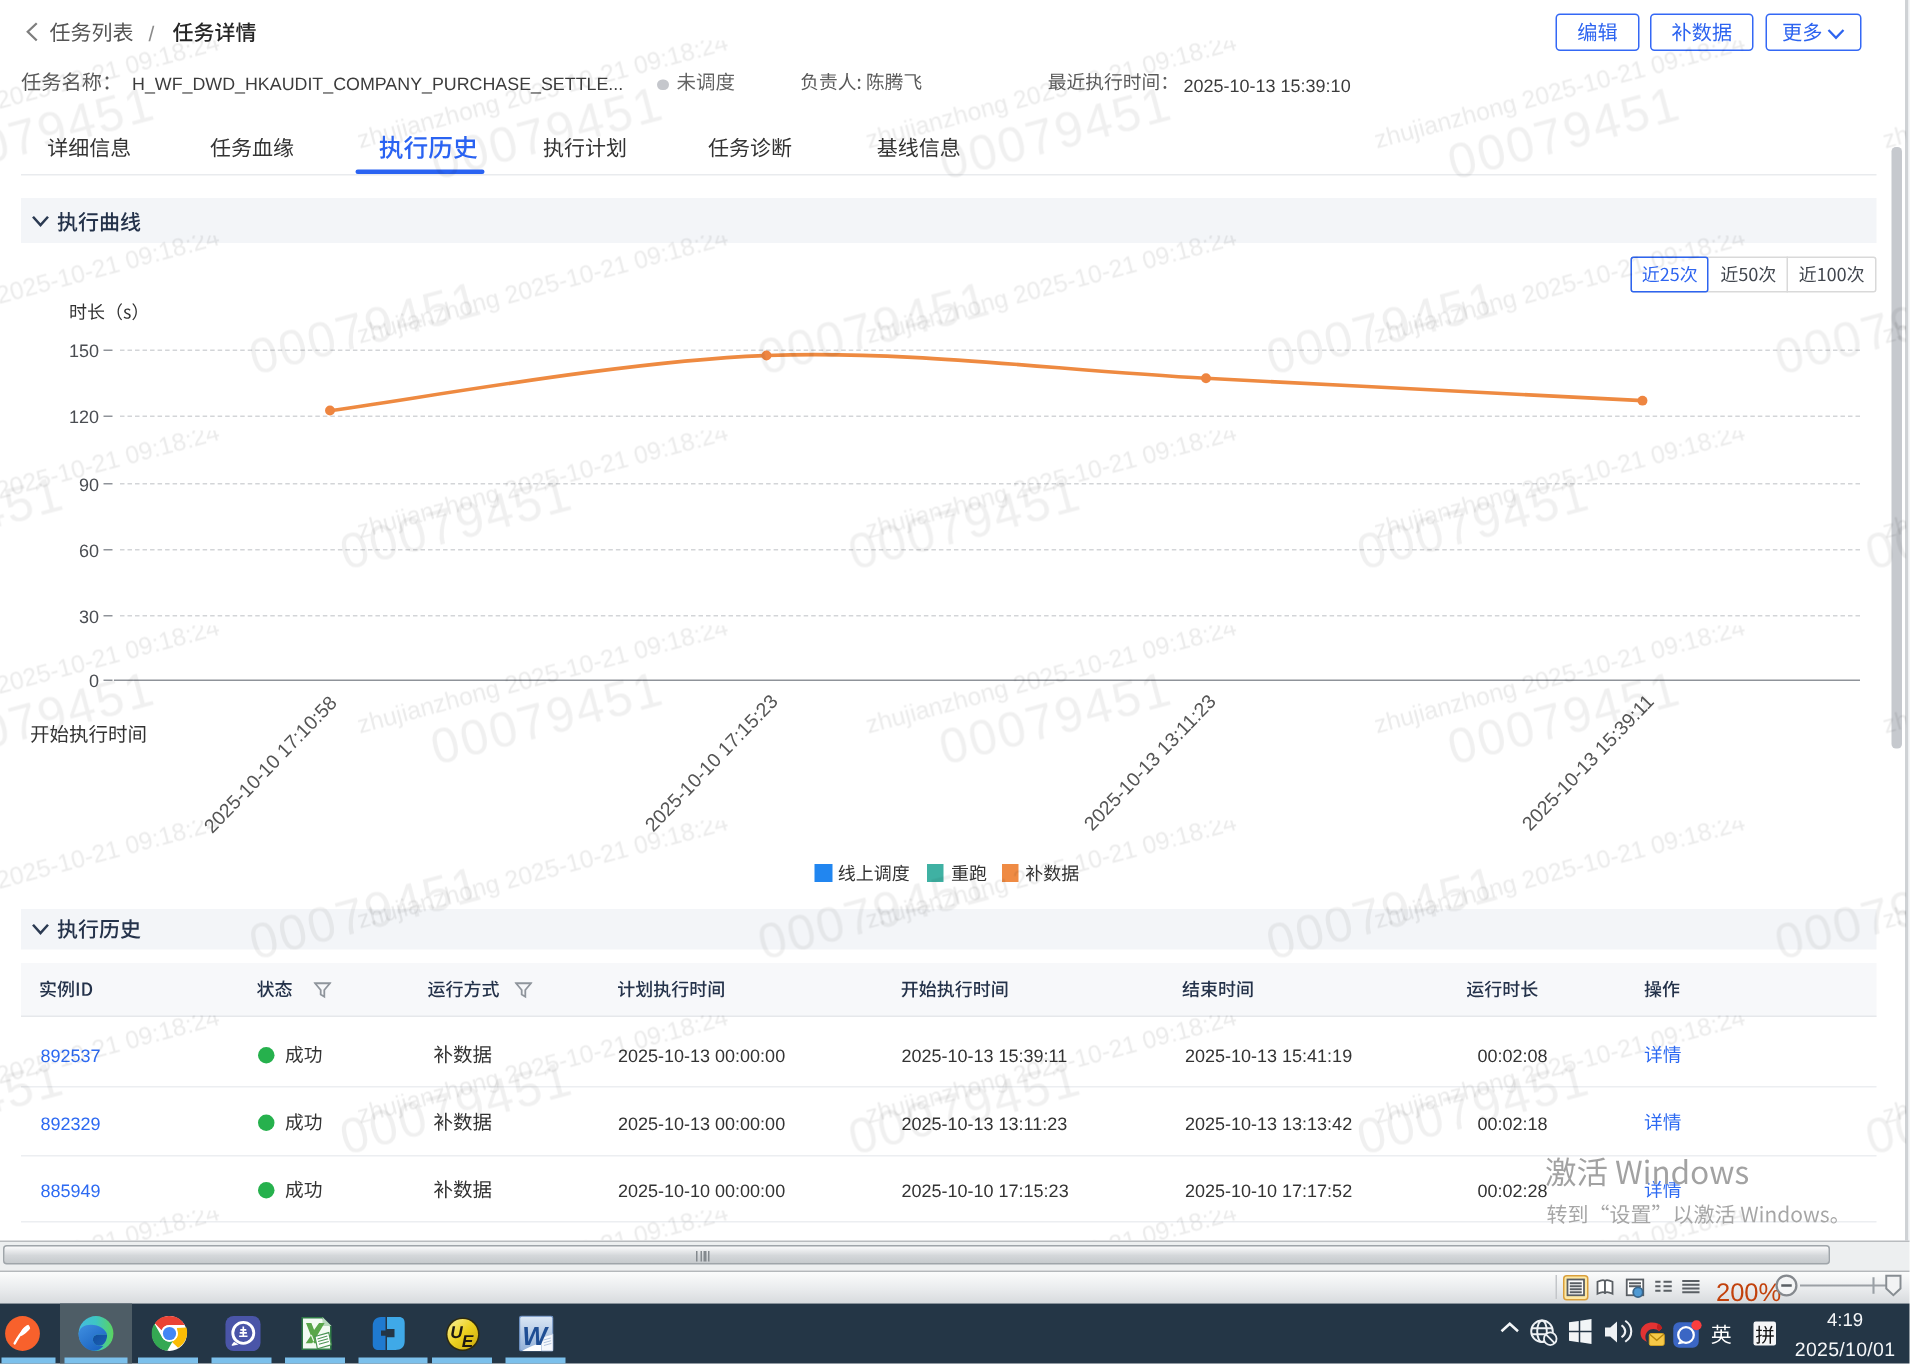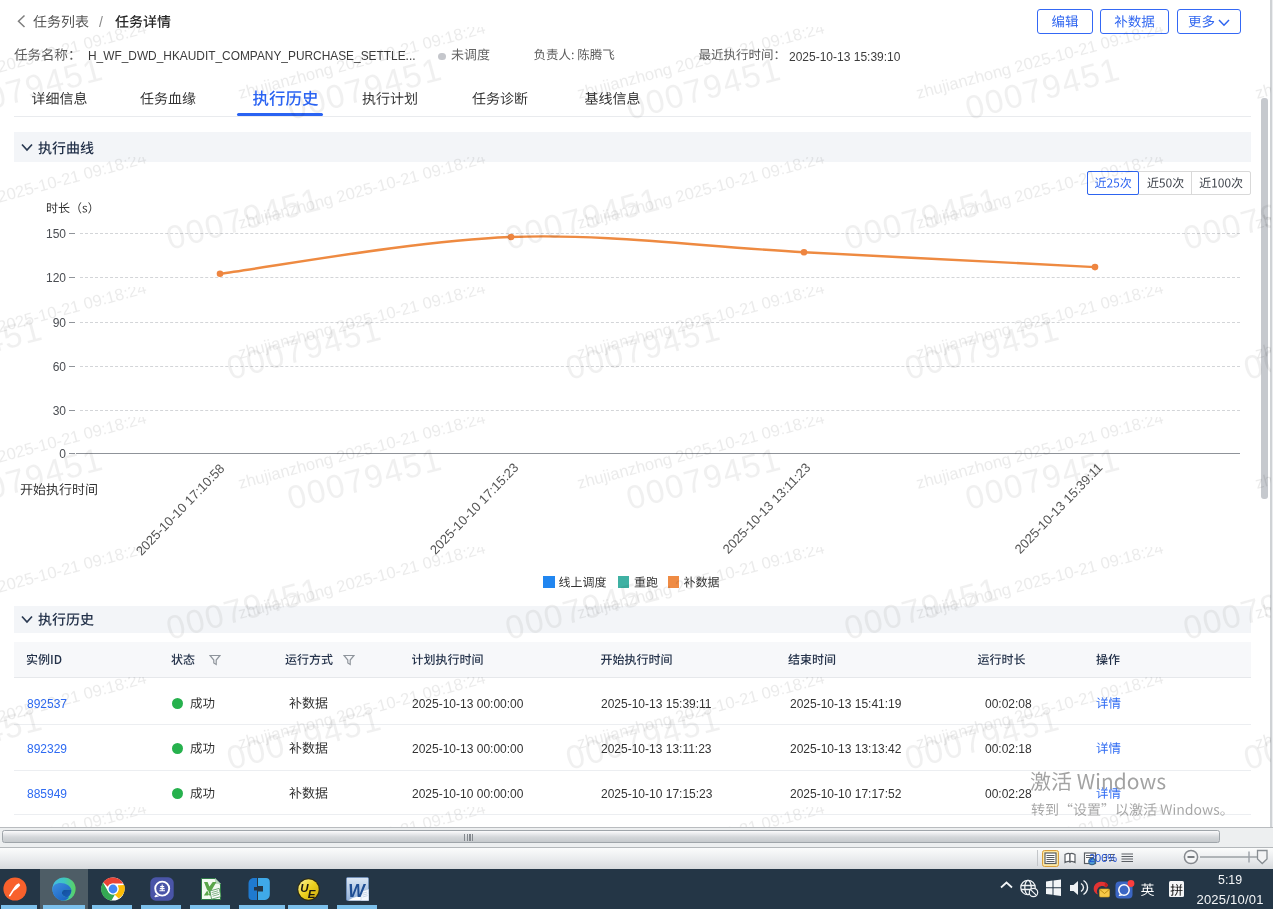--- a/index.html
+++ b/index.html
@@ -159,21 +159,21 @@
         <path d="M5.5,6.5 h8 M5.5,8.5 h8 M5.5,10.5 h8 M5.5,12.5 h8"></path>
 <path d="M24,5.5 c3,-1.5 5,-1.5 5,0 v8 c0,-1.5 -2,-1.5 -5,0 z" fill="#fff"></path>
         <path d="M34,5.5 c-3,-1.5 -5,-1.5 -5,0 v8 c0,-1.5 2,-1.5 5,0 z" fill="#fff"></path>
 <rect x="43.5" y="4" width="11" height="10.5" fill="#fff"></rect>
         <path d="M45,6.5 h8 M45,8.5 h8"></path>
         <circle cx="51" cy="12.5" r="3.2" fill="#4f9ad4" stroke="#39668c"></circle>
 <path d="M62.5,5.5 h3.5 M68,5.5 h5.5 M62.5,8.5 h3.5 M68,8.5 h5.5 M62.5,11.5 h3.5 M68,11.5 h5.5"></path>
 <path d="M80.5,5 h11.5 M80.5,7.5 h11.5 M80.5,10 h11.5 M80.5,12.5 h11.5"></path>
 </g>
     </svg>
-  <div class="lat" style="left:1089px;top:851.5px;font-size:11px;color:#1d4ed8">200%</div>
+  <div class="lat" style="left:1144px;top:851.5px;font-size:17px;color:#c2410c">200%</div>
   <svg class="abs" style="left:1180px;top:847px" width="93" height="20" viewBox="0 0 93 20">
 <line x1="20" y1="10" x2="82" y2="10" stroke="#9ba0a5" stroke-width="1.4"></line>
 <line x1="69" y1="4.5" x2="69" y2="15.5" stroke="#9aa0a6" stroke-width="1.4"></line>
 <circle cx="11" cy="10" r="6.6" fill="#f4f5f6" stroke="#85898e" stroke-width="1.5"></circle>
 <line x1="7.5" y1="10" x2="14.5" y2="10" stroke="#5a5f64" stroke-width="1.6"></line>
 <path d="M77.5,3.5 h9.5 v8.5 l-4.75,4.5 l-4.75,-4.5 z" fill="#f2f3f4" stroke="#878d92" stroke-width="1.3"></path>
 </svg>
   <div class="abs" style="left:0;top:869px;width:1273px;height:40px;background:#243646"></div>
   <div class="abs" style="left:40px;top:869px;width:48px;height:40px;background:#4e5d66"></div>
   <div class="abs" style="left:1px;top:904.8px;width:36px;height:4.2px;background:#7cc0eb"></div>
@@ -282,21 +282,21 @@
 <rect x="7.5" y="9" width="10" height="8" rx="1.2" fill="#f7c948" stroke="#d9a520" stroke-width="0.6"></rect>
 <path d="M7.8,9.5 L12.5,13.5 L17.2,9.5" fill="none" stroke="#b8860b" stroke-width="0.9"></path>
 </svg>
   <svg class="abs" style="left:1115px;top:879.5px" width="20" height="19" viewBox="0 0 20 19">
 <rect x="0.5" y="1.5" width="17" height="17" rx="4" fill="#3b66c4"></rect>
 <circle cx="9" cy="10" r="5.2" fill="none" stroke="#fff" stroke-width="1.5"></circle>
 <path d="M4.8,14 l-1,1.4 c-0.3,0.4 0,0.8 0.5,0.7 l2.8,-0.6 z" fill="#fff"></path>
 <circle cx="16" cy="3.5" r="3.4" fill="#fa3e3e"></circle>
 </svg>
   <div class="abs" style="left:1168.5px;top:880.5px;width:15.5px;height:16.5px;background:#f5f6f7;border-radius:1.5px"></div>
-  <div class="lat" style="left:1218px;top:872.8px;font-size:12.4px;color:#f4f6f8">5:19</div>
+  <div class="lat" style="left:1218px;top:872.8px;font-size:12.4px;color:#f4f6f8">4:19</div>
   <div class="lat" style="left:1196.5px;top:892.3px;font-size:13px;letter-spacing:.2px;color:#f4f6f8">2025/10/01</div>
 </div>
 <svg id="cjk" width="1273" height="909" viewBox="0 0 1273 909">
 <g transform="translate(33,26.8)" fill="#545454">
       <path d="M4.8020000000000005 -0.434V0.5740000000000001H13.216000000000001V-0.434H9.478V-4.76H13.44V-5.768H9.478V-9.674C10.738 -9.912 11.928 -10.206 12.88 -10.528L12.096 -11.41C10.374 -10.78 7.322 -10.234 4.718 -9.884C4.83 -9.646 4.984 -9.254 5.026 -9.002C6.118 -9.128 7.28 -9.282 8.414 -9.478V-5.768H4.256V-4.76H8.414V-0.434ZM4.13 -11.76C3.248 -9.562 1.82 -7.406000000000001 0.308 -6.034C0.504 -5.782 0.84 -5.236 0.9520000000000001 -4.984C1.512 -5.53 2.072 -6.174 2.604 -6.888V1.12H3.64V-8.442C4.214 -9.394 4.732 -10.416 5.138 -11.438Z M20.244 -5.3340000000000005C20.188 -4.83 20.09 -4.368 19.978 -3.948H15.764V-3.024H19.656C18.844 -1.218 17.29 -0.28 14.798 0.196C14.98 0.406 15.274000000000001 0.868 15.372 1.092C18.144 0.434 19.88 -0.742 20.776 -3.024H25.032C24.794 -1.176 24.514 -0.322 24.192 -0.056C24.038 0.07 23.87 0.084 23.576 0.084C23.240000000000002 0.084 22.33 0.07 21.448 -0.014C21.63 0.252 21.756 0.644 21.784 0.924C22.624000000000002 0.966 23.450000000000003 0.98 23.884 0.966C24.387999999999998 0.9380000000000001 24.71 0.854 25.018 0.5740000000000001C25.508000000000003 0.14 25.816000000000003 -0.924 26.124000000000002 -3.472C26.152 -3.626 26.18 -3.948 26.18 -3.948H21.07C21.182000000000002 -4.354 21.266 -4.788 21.336 -5.25ZM24.43 -9.422C23.604 -8.582 22.456 -7.91 21.126 -7.378C20.02 -7.854 19.137999999999998 -8.456 18.536 -9.226L18.732 -9.422ZM19.348 -11.774000000000001C18.62 -10.556000000000001 17.234 -9.114 15.26 -8.106C15.484 -7.938 15.778 -7.5600000000000005 15.918 -7.322C16.632 -7.714 17.276 -8.162 17.85 -8.624C18.41 -7.966 19.11 -7.406000000000001 19.936 -6.958C18.27 -6.426 16.422 -6.09 14.644 -5.922C14.812 -5.684 14.994 -5.264 15.064 -4.998C17.108 -5.25 19.222 -5.684 21.112000000000002 -6.398000000000001C22.736 -5.74 24.695999999999998 -5.348 26.866 -5.166C26.992 -5.46 27.23 -5.88 27.454 -6.118C25.578 -6.216 23.828 -6.482 22.358 -6.93C23.912 -7.686 25.228 -8.666 26.067999999999998 -9.94L25.438000000000002 -10.374L25.256 -10.318H19.558C19.894 -10.724 20.188 -11.144 20.44 -11.564Z M36.988 -10.136000000000001V-2.2960000000000003H38.024V-10.136000000000001ZM39.872 -11.69V-0.23800000000000002C39.872 -0.014 39.788 0.056 39.564 0.056C39.34 0.07 38.612 0.07 37.842 0.042C37.982 0.336 38.15 0.784 38.192 1.064C39.269999999999996 1.064 39.942 1.036 40.348 0.882C40.768 0.714 40.936 0.406 40.936 -0.252V-11.69ZM30.534 -4.228C31.248 -3.738 32.116 -3.052 32.662 -2.5340000000000003C31.71 -1.19 30.492 -0.23800000000000002 29.106 0.308C29.33 0.518 29.61 0.924 29.736 1.19C32.704 -0.14 34.874 -2.87 35.574 -7.728L34.93 -7.924L34.748 -7.882000000000001H31.598C31.822 -8.554 32.018 -9.268 32.186 -9.996H35.994V-11.004H28.854V-9.996H31.136C30.646 -7.854 29.862000000000002 -5.8660000000000005 28.742 -4.564C28.98 -4.41 29.386 -4.0600000000000005 29.554 -3.864C30.212 -4.69 30.772 -5.726 31.248 -6.916H34.426C34.16 -5.6000000000000005 33.754 -4.438 33.222 -3.458C32.676 -3.934 31.822 -4.564 31.136 -4.998Z M45.528 1.106C45.85 0.896 46.368 0.714 50.274 -0.532C50.218 -0.756 50.134 -1.162 50.106 -1.456L46.69 -0.434V-3.5140000000000002C47.53 -4.088 48.286 -4.718 48.888 -5.39C49.980000000000004 -2.45 51.94 -0.322 54.838 0.644C54.992000000000004 0.364 55.3 -0.042 55.538 -0.266C54.152 -0.672 52.962 -1.358 51.996 -2.2680000000000002C52.878 -2.814 53.9 -3.5420000000000003 54.712 -4.228L53.844 -4.844C53.228 -4.242 52.248 -3.486 51.408 -2.898C50.792 -3.626 50.288 -4.466 49.924 -5.39H55.076V-6.3H49.504V-7.546H54.012V-8.414H49.504V-9.604000000000001H54.628V-10.514H49.504V-11.76H48.44V-10.514H43.47V-9.604000000000001H48.44V-8.414H44.184V-7.546H48.44V-6.3H42.91V-5.39H47.558C46.228 -4.2 44.24 -3.122 42.504 -2.562C42.728 -2.352 43.036 -1.96 43.204 -1.708C43.988 -1.988 44.814 -2.38 45.612 -2.842V-0.77C45.612 -0.21 45.304 0.028 45.066 0.154C45.234 0.378 45.458 0.854 45.528 1.106Z"></path>
     </g>
 <g transform="translate(115,26.8)" fill="#262626">
       <path d="M4.9 -0.602V0.658H13.272V-0.602H9.702V-4.606H13.468V-5.894H9.702V-9.576C10.906 -9.814 12.054 -10.094 13.006 -10.416L12.026 -11.536C10.290000000000001 -10.906 7.3500000000000005 -10.36 4.788 -10.024000000000001C4.928 -9.716000000000001 5.124 -9.226 5.18 -8.89C6.202 -9.016 7.28 -9.156 8.358 -9.338000000000001V-5.894H4.34V-4.606H8.358V-0.602ZM3.948 -11.802C3.122 -9.646 1.722 -7.546 0.252 -6.202C0.504 -5.88 0.91 -5.166 1.05 -4.844C1.54 -5.32 2.0300000000000002 -5.88 2.492 -6.496V1.162H3.794V-8.442C4.354 -9.38 4.8580000000000005 -10.388 5.25 -11.382Z M20.076 -5.32C20.02 -4.844 19.936 -4.41 19.823999999999998 -4.018H15.708V-2.87H19.376C18.55 -1.274 17.066 -0.406 14.756 0.042C14.994 0.308 15.386 0.868 15.512 1.162C18.186 0.47600000000000003 19.88 -0.686 20.804000000000002 -2.87H24.85C24.625999999999998 -1.26 24.36 -0.462 24.038 -0.224C23.87 -0.098 23.701999999999998 -0.084 23.394 -0.084C23.03 -0.084 22.078 -0.098 21.168 -0.182C21.392 0.14 21.573999999999998 0.63 21.588 0.98C22.47 1.036 23.323999999999998 1.036 23.8 1.008C24.36 0.98 24.738 0.896 25.088 0.5740000000000001C25.592 0.126 25.914 -0.966 26.236 -3.458C26.264000000000003 -3.64 26.292 -4.018 26.292 -4.018H21.195999999999998C21.294 -4.396 21.378 -4.788 21.448 -5.208ZM24.206 -9.31C23.394 -8.568 22.316000000000003 -7.98 21.07 -7.49C20.034 -7.924 19.194 -8.47 18.606 -9.156L18.759999999999998 -9.31ZM19.222 -11.83C18.494 -10.626 17.15 -9.268 15.161999999999999 -8.302C15.428 -8.092 15.792 -7.602 15.96 -7.2940000000000005C16.618 -7.644 17.206 -8.036 17.738 -8.442C18.256 -7.882000000000001 18.872 -7.392 19.572 -6.986C18.004 -6.538 16.296 -6.258 14.63 -6.104C14.826 -5.796 15.05 -5.2780000000000005 15.148 -4.942C17.164 -5.18 19.222 -5.6000000000000005 21.07 -6.272C22.694000000000003 -5.642 24.625999999999998 -5.2780000000000005 26.782 -5.11C26.936 -5.46 27.244 -5.992 27.524 -6.2860000000000005C25.746000000000002 -6.384 24.094 -6.594 22.68 -6.958C24.192 -7.714 25.466 -8.694 26.306 -9.954L25.494 -10.486L25.284 -10.43H19.796C20.09 -10.794 20.342 -11.186 20.58 -11.564Z M29.372 -10.71C30.128 -10.052 31.122 -9.128 31.584 -8.540000000000001L32.480000000000004 -9.506C31.990000000000002 -10.08 30.982 -10.948 30.212 -11.564ZM28.518 -7.448V-6.174H30.548000000000002V-1.3860000000000001C30.548000000000002 -0.672 30.142 -0.182 29.862000000000002 0.042C30.072 0.23800000000000002 30.436 0.714 30.562 0.98C30.786 0.672 31.178 0.336 33.53 -1.512C33.446 -1.6520000000000001 33.348 -1.8760000000000001 33.264 -2.114L33.082 -2.632L31.822 -1.68V-7.448ZM39.424 -11.872C39.158 -11.046 38.682 -9.968 38.234 -9.17H35.644L36.68 -9.576C36.484 -10.178 35.966 -11.088000000000001 35.49 -11.774000000000001L34.314 -11.34C34.762 -10.668000000000001 35.21 -9.772 35.406 -9.17H33.6V-7.952H36.75V-6.272H34.034V-5.0680000000000005H36.75V-3.346H33.264V-2.114H36.75V1.162H38.08V-2.114H41.397999999999996V-3.346H38.08V-5.0680000000000005H40.698V-6.272H38.08V-7.952H41.118V-9.17H39.620000000000005C40.012 -9.856 40.418 -10.668000000000001 40.768 -11.438Z M42.924 -9.086C42.854 -7.966 42.63 -6.412 42.322 -5.446L43.316 -5.11C43.624 -6.188 43.848 -7.8260000000000005 43.89 -8.96ZM48.496 -2.814H53.172V-1.932H48.496ZM48.496 -3.7800000000000002V-4.648H53.172V-3.7800000000000002ZM50.176 -11.816V-10.78H46.704V-9.814H50.176V-9.058H47.068V-8.134H50.176V-7.322H46.284V-6.3420000000000005H55.468V-7.322H51.478V-8.134H54.684V-9.058H51.478V-9.814H55.048V-10.78H51.478V-11.816ZM47.264 -5.642V1.176H48.496V-0.98H53.172V-0.21C53.172 -0.028 53.116 0.028 52.92 0.028C52.738 0.028 52.066 0.042 51.408 0.0C51.562 0.322 51.730000000000004 0.812 51.786 1.1480000000000001C52.766 1.1480000000000001 53.424 1.1340000000000001 53.872 0.9520000000000001C54.306 0.756 54.432 0.42 54.432 -0.182V-5.642ZM44.072 -11.816V1.162H45.276V-9.408C45.556 -8.764 45.864 -7.924 46.004 -7.406000000000001L46.9 -7.84C46.746 -8.344 46.41 -9.184000000000001 46.102000000000004 -9.828L45.276 -9.492V-11.816Z"></path>
     </g>
 <g transform="translate(1051.5,26.5)" fill="#2d64f0">

